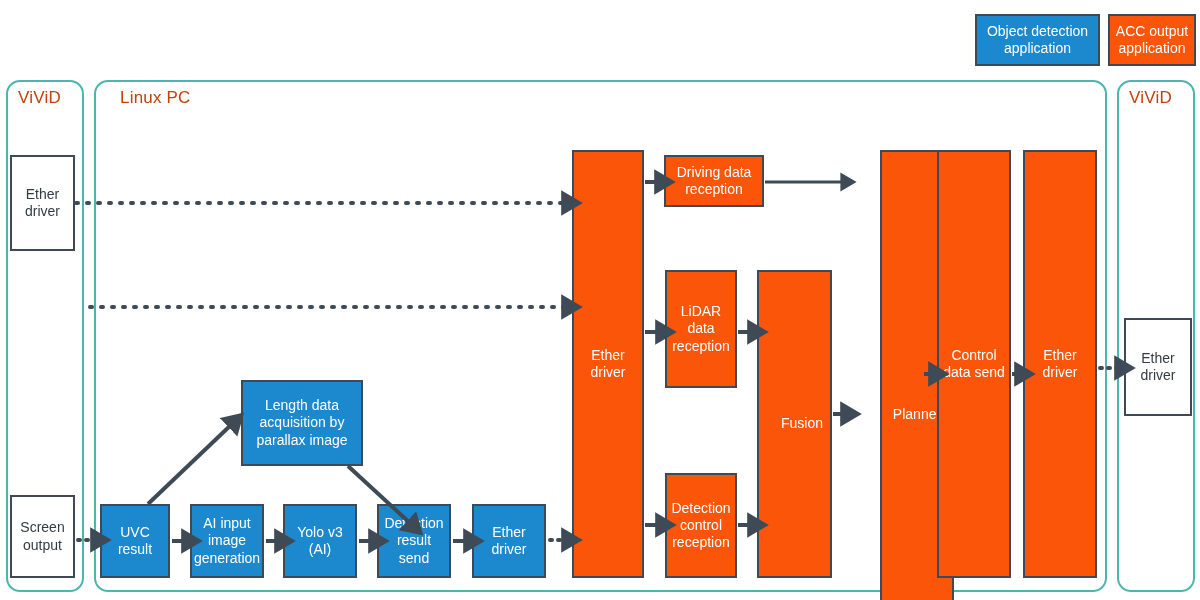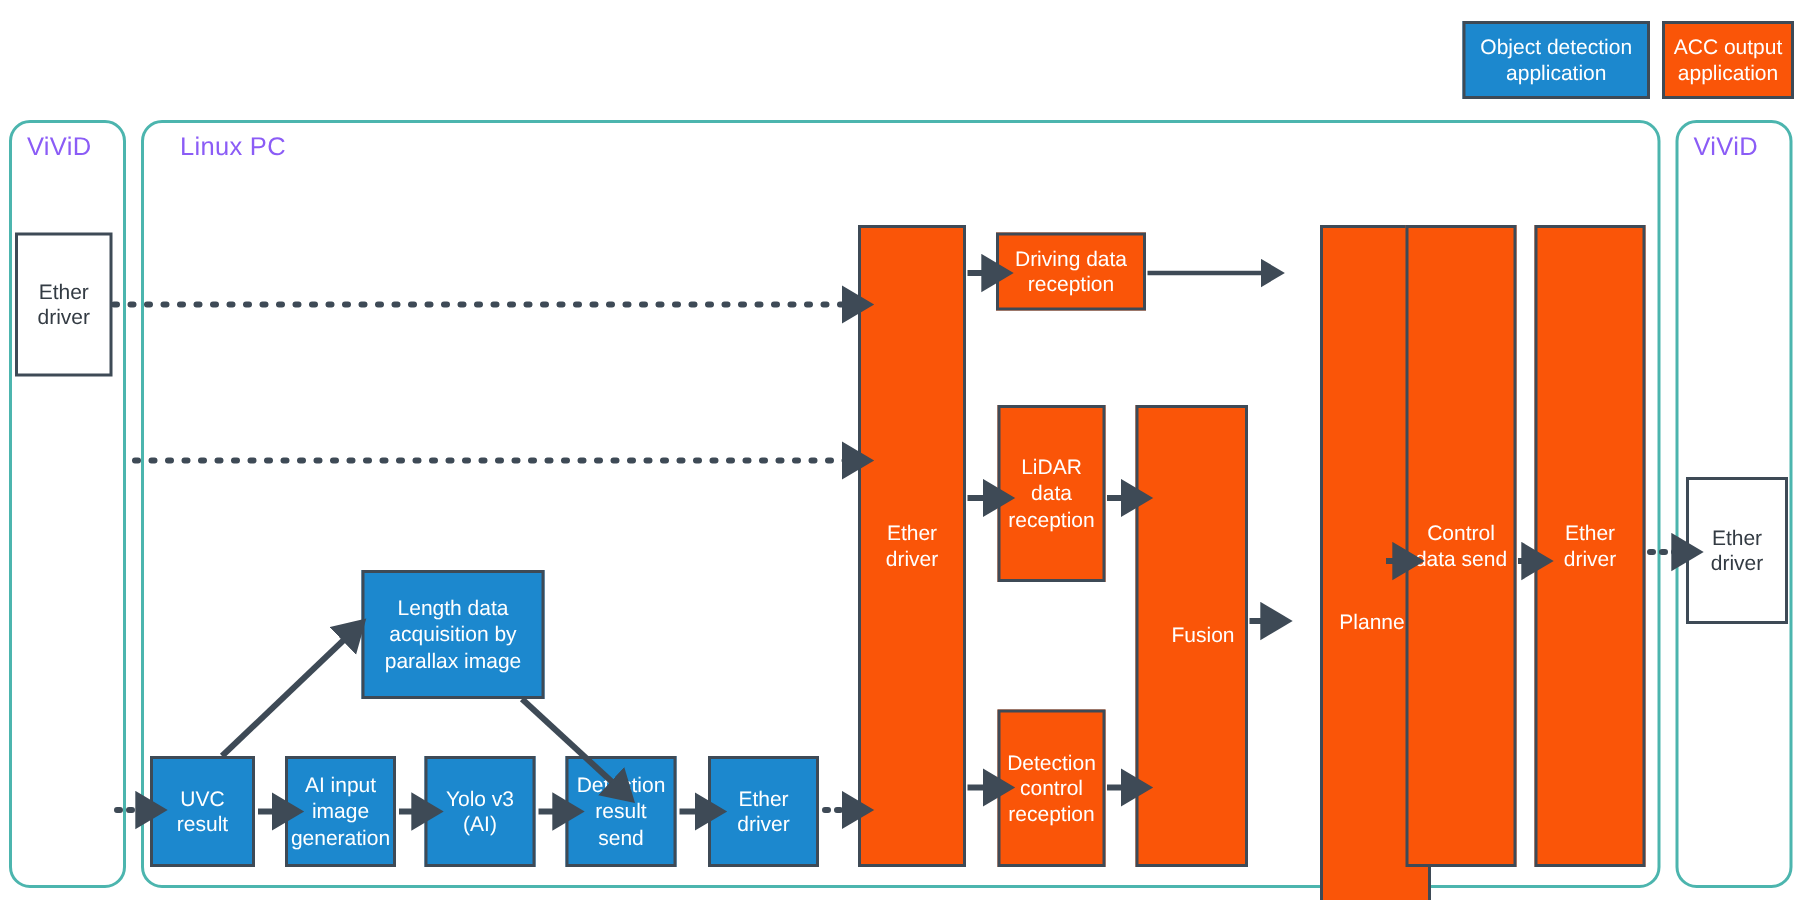--- a/index.html
+++ b/index.html
@@ -19,21 +19,21 @@
 
   
   .container{
     border:2px solid #4CB5AE;
     border-radius:14px;
     background:#ffffff;
   }
   .container-title{
     position:absolute;
     font-size:17px;
-    color:#8b5cf6;
+    color:#c2410c;
     white-space:nowrap;
     letter-spacing:.2px;
   }
 
   
   .node{
     border:2px solid #3E4A56;
     display:flex;
     align-items:center;
     justify-content:center;
@@ -74,20 +74,23 @@
   <div class="container-title" style="left:18px;top:88px;">ViViD</div>
 
   <div class="container abs" style="left:94px;top:80px;width:1013px;height:512px;"></div>
   <div class="container-title" style="left:120px;top:88px;">Linux PC</div>
 
   <div class="container abs" style="left:1117px;top:80px;width:78px;height:512px;"></div>
   <div class="container-title" style="left:1129px;top:88px;">ViViD</div>
 
   <div class="node white abs" style="left:10px;top:155px;width:65px;height:96px;">
     <span>Ether driver</span>
+  </div>
+  <div class="node white abs" style="left:10px;top:495px;width:65px;height:83px;">
+    <span>Screen output</span>
   </div>
 
   <div class="node blue abs" style="left:100px;top:504px;width:70px;height:74px;">
     <span>UVC result</span>
   </div>
   <div class="node blue abs" style="left:190px;top:504px;width:74px;height:74px;">
     <span>AI input image generation</span>
   </div>
   <div class="node blue abs" style="left:283px;top:504px;width:74px;height:74px;">
     <span>Yolo v3 (AI)</span>

